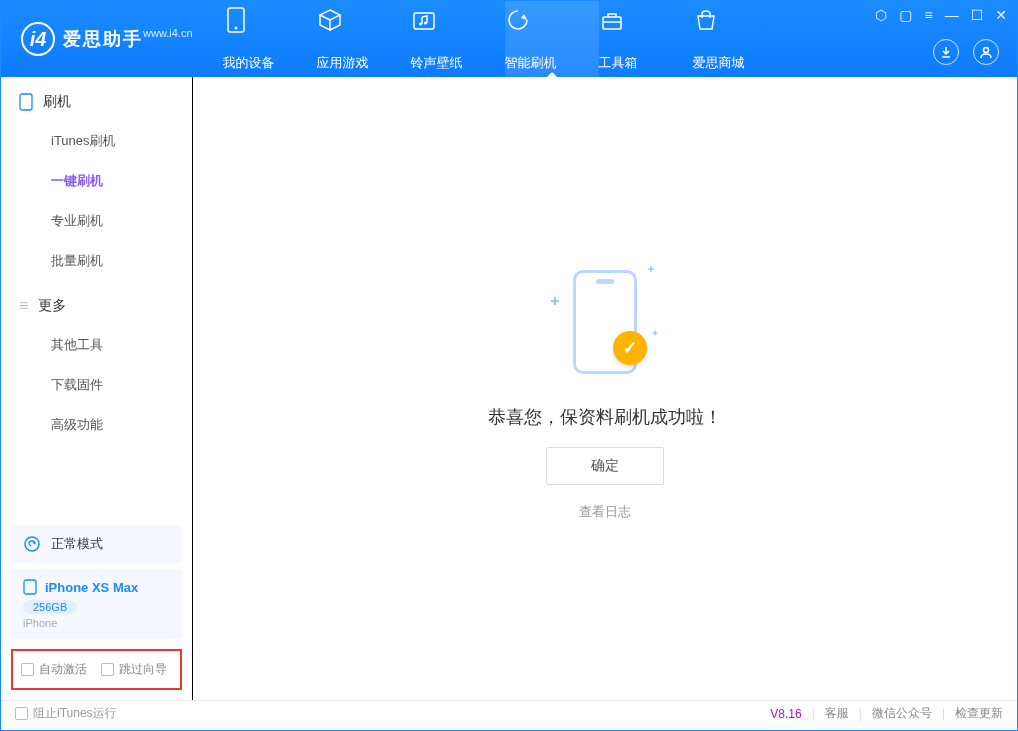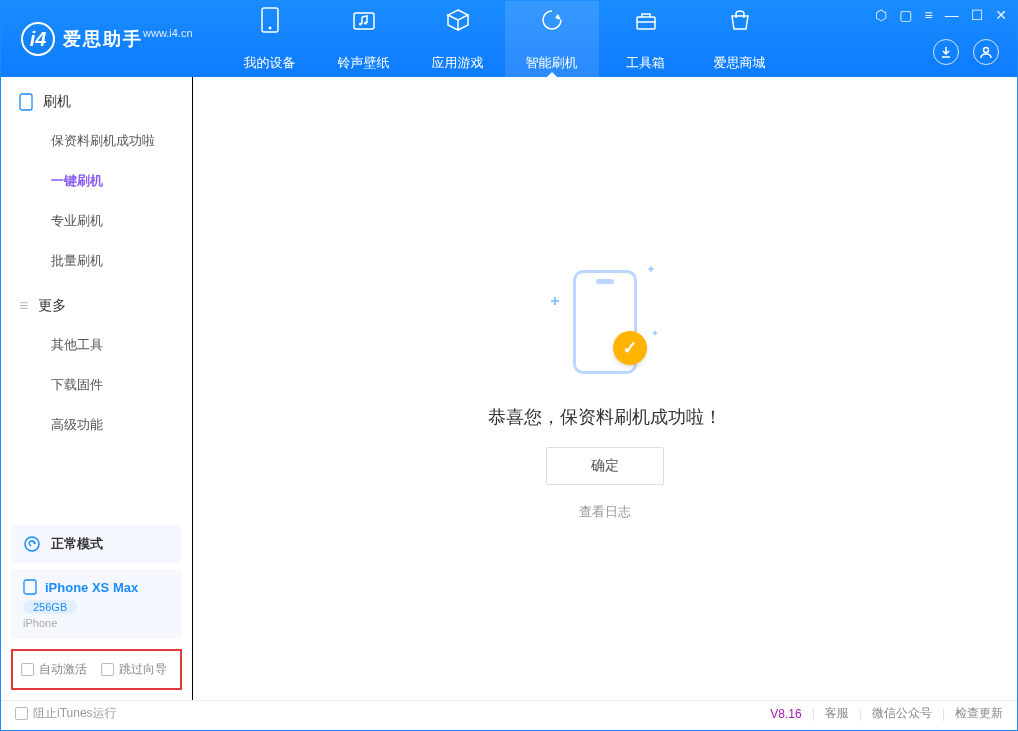--- a/index.html
+++ b/index.html
@@ -6,39 +6,39 @@
 body { background: #fff; width: 1018px; height: 731px; overflow: hidden; border: 1px solid #1a8cff; }
 
 
 .header { background: linear-gradient(to bottom, #1a8cff, #0d7bff); height: 76px; display: flex; align-items: center; color: #fff; position: relative; }
 .logo-area { display: flex; align-items: center; padding: 0 20px; gap: 8px; }
 .logo-circle { width: 34px; height: 34px; border: 2px solid #fff; border-radius: 50%; display: flex; align-items: center; justify-content: center; font-weight: bold; font-size: 20px; font-style: italic; }
 .logo-text { display: flex; }
 .logo-title { font-size: 18px; font-weight: bold; letter-spacing: 2px; }
 .logo-sub { font-size: 11px; opacity: 0.85; }
 .nav-tabs { display: flex; height: 100%; margin-left: 10px; }
-.nav-tab { width: 94px; display: flex; flex-direction: column; align-items: center; justify-content: center; gap: 21px; font-size: 13px; cursor: pointer; position: relative; }
+.nav-tab { width: 94px; display: flex; flex-direction: column; justify-content: center; gap: 21px; font-size: 13px; cursor: pointer; position: relative; }
 .nav-tab.active { background: rgba(255,255,255,0.12); }
 .nav-tab.active::after{ content:""; position:absolute; bottom:-1px; left:50%; transform:translateX(-50%); border:6px solid transparent; border-bottom-color:#fff;}
 .nav-icon { width: 26px; height: 26px; display: flex; align-items: center; justify-content: center; }
 .win-controls { position: absolute; right: 10px; top: 6px; display: flex; gap: 12px; font-size: 14px; }
 .win-ctrl { cursor: pointer; opacity: 0.9; }
 .header-right { position: absolute; right: 18px; bottom: 12px; display: flex; gap: 14px; }
 .hr-btn { width: 26px; height: 26px; border: 1.5px solid rgba(255,255,255,0.8); border-radius: 50%; display: flex; align-items: center; justify-content: center; cursor: pointer; }
 
 
 .body { display: flex; height: calc(100% - 76px - 30px); }
 
 
 .sidebar { width: 192px; border-right: 1px solid #000000; display: flex; flex-direction: column; position: relative; }
 .side-section-head { display: flex; align-items: center; gap: 10px; padding: 16px 18px 10px; color: #333; font-size: 14px; }
 .side-item { padding: 11px 18px 11px 50px; font-size: 13px; color: #555; cursor: pointer; }
 .side-item.active { color: #8b5cf6; font-weight: bold; }
 .side-bottom { margin-top: auto; }
-.mode-card { background: #f5f9ff; margin: 6px 10px; padding: 10px 12px; border-radius: 3px; display: flex; align-items: center; gap: 10px; font-size: 13px; color: #333; font-weight: bold; }
+.mode-card { background: #f5f9ff; margin: 6px 10px; padding: 10px 12px; border-radius: 3px; display: flex; align-items: center; gap: 10px; font-size: 13px; color: #333; }
 .dev-card { background: #f5f9ff; margin: 6px 10px 10px; padding: 10px 12px; border-radius: 3px; font-size: 13px; }
 .dev-name { color: #1a8cff; font-weight: bold; margin-bottom: 4px; display:flex; align-items:center; gap:8px;}
 .cap-pill { display: inline-block; background: #e3efff; color: #1a8cff; padding: 1px 10px; border-radius: 10px; font-size: 11px; margin-bottom: 3px;}
 .dev-sub { color: #aaa; font-size: 11px; }
 .opt-row { border: 2px solid #e03a3a; margin: 6px 10px 10px; padding: 10px 8px; display: flex; gap: 14px; font-size: 12px; color: #888; }
 .chk { display: flex; align-items: center; gap: 5px; cursor: pointer;}
 .chk-box { width: 13px; height: 13px; border: 1px solid #bbb; border-radius: 2px; }
 
 
 .main { flex: 1; display: flex; flex-direction: column; align-items: center; justify-content: center; gap: 18px; }
@@ -77,36 +77,36 @@
       <div class="nav-icon">
           <svg width="18" height="26" viewBox="0 0 18 26">
             <rect x="1" y="1" width="16" height="24" rx="2" fill="none" stroke="#fff" stroke-width="1.5"></rect>
             <circle cx="9" cy="21" r="1.5" fill="#fff"></circle>
           </svg>
         </div>
       <span>我的设备</span>
     </div>
     <div class="nav-tab">
       <div class="nav-icon">
+          <svg width="24" height="24" viewBox="0 0 24 24">
+            <path d="M12 2 L22 7 L12 12 L2 7 Z M2 7 L2 17 L12 22 L12 12 Z M22 7 L22 17 L12 22" fill="none" stroke="#fff" stroke-width="1.5"></path>
+          </svg>
+        </div>
+      <span>应用游戏</span>
+    </div>
+    <div class="nav-tab">
+      <div class="nav-icon">
           <svg width="24" height="22" viewBox="0 0 24 22">
             <rect x="2" y="4" width="20" height="16" rx="2" fill="none" stroke="#fff" stroke-width="1.5"></rect>
             <path d="M10 8 L10 15 M10 8 L15 7 L15 14" stroke="#fff" stroke-width="1.5" fill="none"></path>
             <circle cx="8.5" cy="15" r="1.5" fill="#fff"></circle>
             <circle cx="13.5" cy="14" r="1.5" fill="#fff"></circle>
           </svg>
         </div>
       <span>铃声壁纸</span>
-    </div>
-    <div class="nav-tab">
-      <div class="nav-icon">
-          <svg width="24" height="24" viewBox="0 0 24 24">
-            <path d="M12 2 L22 7 L12 12 L2 7 Z M2 7 L2 17 L12 22 L12 12 Z M22 7 L22 17 L12 22" fill="none" stroke="#fff" stroke-width="1.5"></path>
-          </svg>
-        </div>
-      <span>应用游戏</span>
     </div>
     <div class="nav-tab active">
       <div class="nav-icon">
           <svg width="24" height="24" viewBox="0 0 24 24">
             <path d="M12 3 C7 3 3 7 3 12 C3 17 7 21 12 21 C17 21 21 17 21 12" fill="none" stroke="#fff" stroke-width="1.5"></path>
             <path d="M18 6 L21 12 L15 10 Z" fill="#fff"></path>
           </svg>
         </div>
       <span>智能刷机</span>
     </div>
@@ -155,21 +155,21 @@
 
 <div class="body">
 
   <div class="sidebar">
     <div class="side-section-head">
       <svg width="14" height="18">
           <rect x="1" y="1" width="12" height="16" rx="2" fill="none" stroke="#1a8cff" stroke-width="1.3"></rect>
         </svg>
       <span>刷机</span>
     </div>
-    <div class="side-item">保资料刷机成功啦</div>
+    <div class="side-item">iTunes刷机</div>
     <div class="side-item active">一键刷机</div>
     <div class="side-item">专业刷机</div>
     <div class="side-item">批量刷机</div>
 
     <div class="side-section-head">
       <span style="color:#bbb;font-size:16px">≡</span>
       <span>更多</span>
     </div>
     <div class="side-item">其他工具</div>
     <div class="side-item">下载固件</div>

